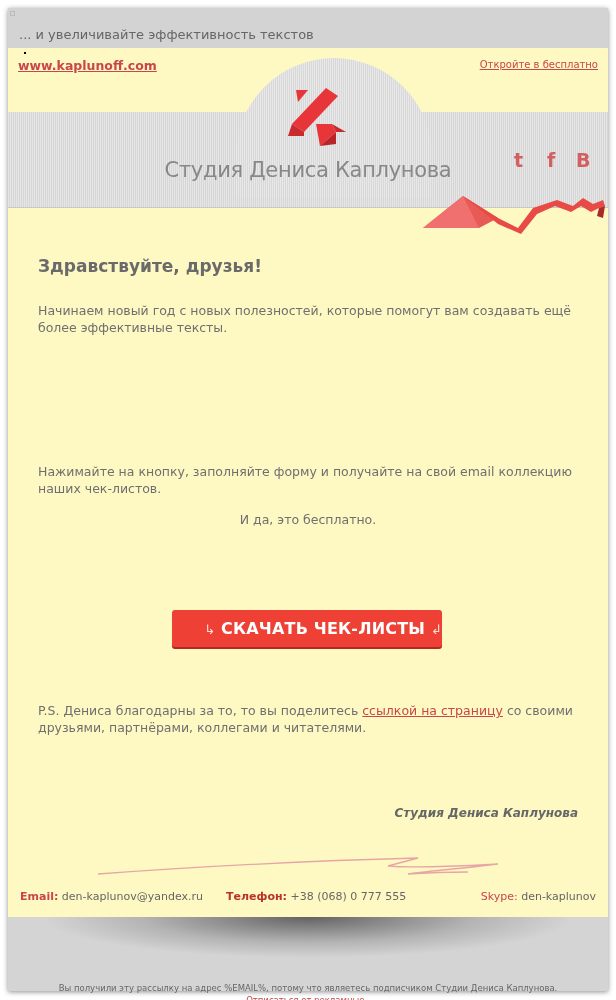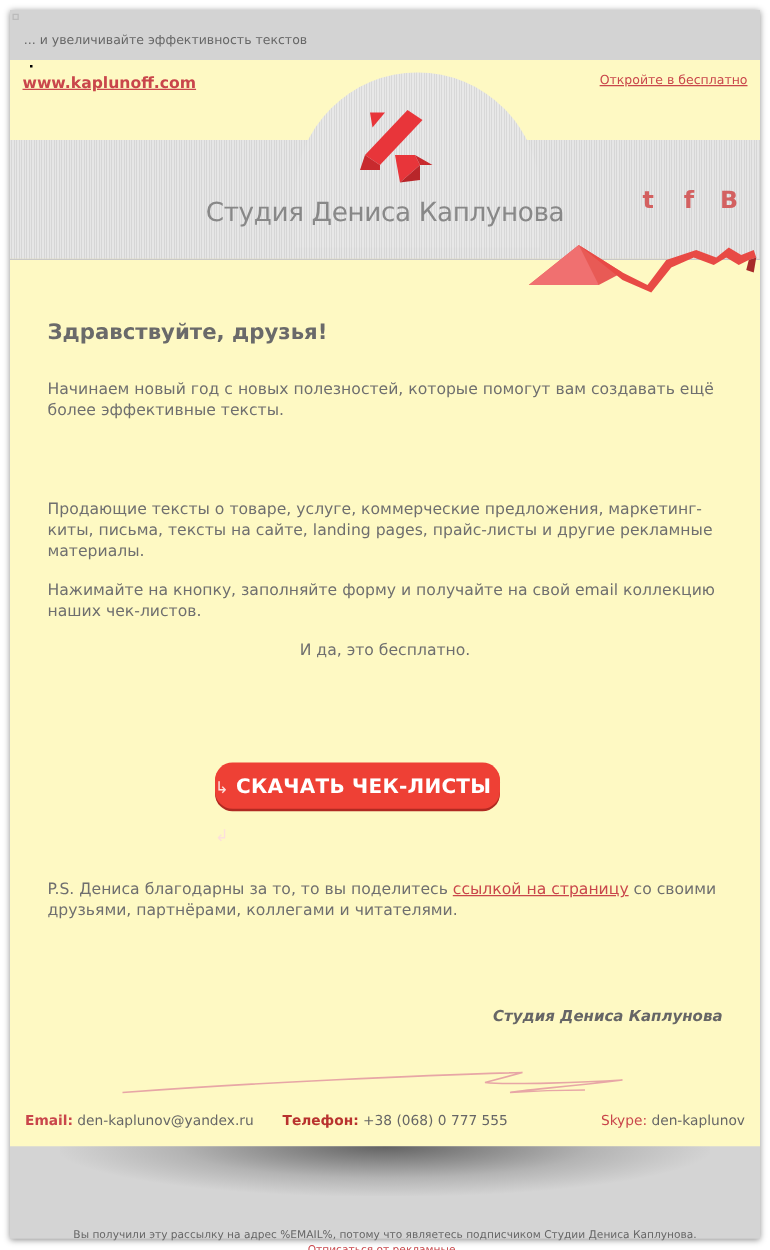--- a/index.html
+++ b/index.html
@@ -13,21 +13,21 @@
     position: absolute; left: 8px; top: 8px; width: 600px; height: 983px;
     background: #d4d4d4;
     box-shadow: 0 1px 5px rgba(0,0,0,0.45);
   }
   .preheader {
     position: absolute; left: 0; top: 0; width: 600px; height: 40px;
     background: #d3d3d3;
   }
   .preheader .pretext {
     position: absolute; left: 11px; top: 19px;
-    font-size: 10px; color: #666;
+    font-size: 13px; color: #666;
   }
   .preheader .tiny-img {
     position: absolute; left: 2px; top: 3px; width: 3px; height: 3px;
     border: 1px solid #bbb;
   }
   .card {
     position: absolute; left: 0; top: 40px; width: 600px; height: 869px;
     background: #fef9c3;
   }
   .dot { position: absolute; left: 16px; top: 4px; width: 2px; height: 2px; background: #000; }
@@ -63,24 +63,24 @@
   .greeting {
     position: absolute; left: 30px; top: 208px;
     font-size: 17px; font-weight: bold; color: #6a6a6a;
   }
   .para {
     position: absolute; left: 30px; width: 540px;
     font-size: 12.5px; line-height: 17px; color: #6f6f6f;
   }
   .para a { color: #c9464b; text-decoration: underline; }
   .cta {
-    position: absolute; left: 164px; top: 562px; width: 228px; height: 37px;
-    background: #ee4035; border-radius: 14px;
+    position: absolute; left: 164px; top: 562px; width: 270px; height: 37px;
+    background: #ee4035; border-radius: 3px;
     box-shadow: 0 2px 0 #b02a22;
-    color: #fff; font-size: 16px; font-weight: bold; text-align: left; line-height: 37px;
+    color: #fff; font-size: 16px; font-weight: bold; text-align: right; line-height: 37px;
     letter-spacing: 0.2px;
   }
   .cta .arr { font-size: 13px; font-weight: normal; color: #fde0dc; }
   .signature {
     position: absolute; right: 30px; top: 758px;
     font-size: 12px; font-weight: bold; font-style: italic; color: #666;
   }
   .scribble { position: absolute; left: 80px; top: 800px; width: 440px; height: 40px; }
   .contact {
     position: absolute; top: 842px; font-size: 11px; color: #666;
@@ -138,21 +138,20 @@
       <polygon points="40,18 75,40 95,50 110,30 134,22 150,28 160,20 170,26 180,22 182,28 176,30 168,34 158,28 148,34 132,28 114,36 98,56 75,46" fill="#e84a45"></polygon>
       <polygon points="40,18 56,50 0,50" fill="#f07070"></polygon>
       <polygon points="176,30 182,28 180,40 174,38" fill="#a82a2a"></polygon>
     </svg>
 
     <div class="greeting">Здравствуйте, друзья!</div>
 
     <p class="para" style="top:254px;margin:0;">Начинаем новый год с новых полезностей, которые помогут вам создавать ещё более эффективные тексты.</p>
 
 
-    <p class="para" style="top:350px;margin:0;">Продающие тексты о товаре, услуге, коммерческие предложения, маркетинг-киты, письма, тексты на сайте, landing pages, прайс-листы и другие рекламные материалы.</p>
 
     <p class="para" style="top:415px;margin:0;">Нажимайте на кнопку, заполняйте форму и получайте на свой email коллекцию наших чек-листов.</p>
 
     <p class="para" style="top:463px;margin:0;text-align:center;">И да, это бесплатно.</p>
 
 
     <a class="cta"><span class="arr">↳</span> <span>СКАЧАТЬ ЧЕК-ЛИСТЫ</span> <span class="arr">↲</span></a>
 
     <p class="para" style="top:654px;margin:0;"><span>P.S. Дениса благодарны за то, то вы поделитесь </span><a>ссылкой на страницу</a><span> со своими друзьями, партнёрами, коллегами и читателями.</span></p>
 

